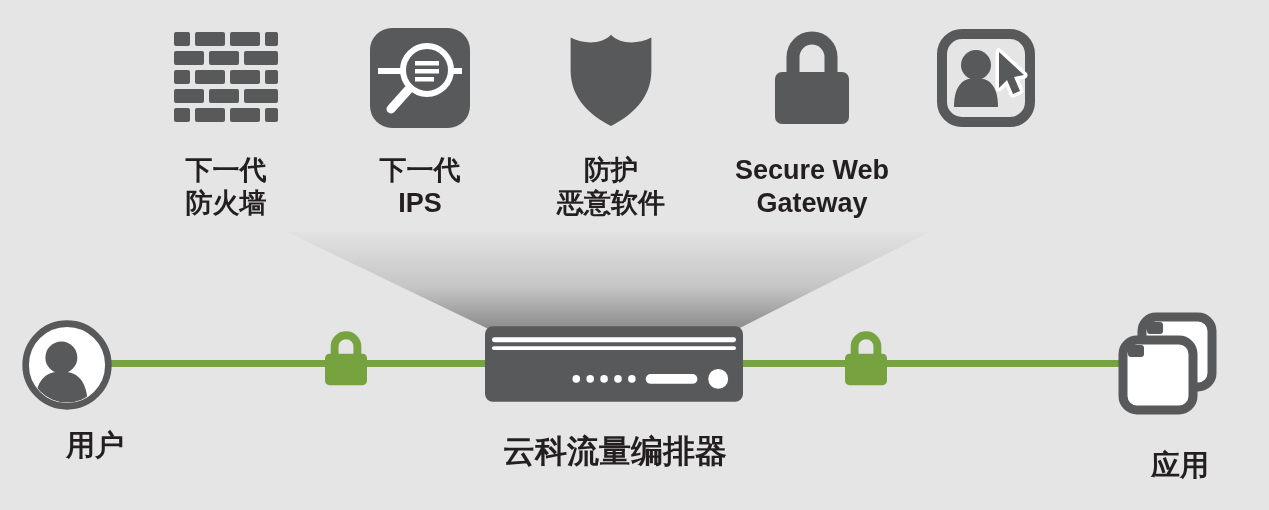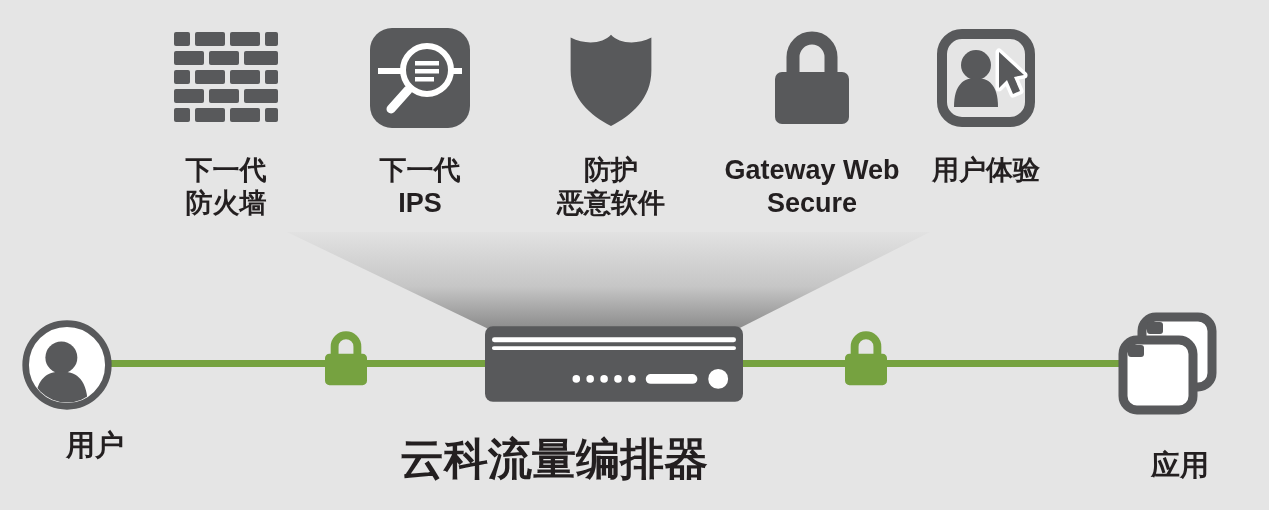--- a/index.html
+++ b/index.html
@@ -60,22 +60,22 @@
   .end-label{
     font-size:29px;
     font-weight:bold;
     color:var(--ink);
     text-align:center;
   }
   .user-label{left:10px; top:426px; width:114px;text-align:right;}
   .apps-label{left:1128px; top:446px; width:104px;}
   .device-label{
     left:400px; top:430px; width:430px;
-    font-size:44px; font-weight:bold;
-    color:var(--ink); text-align:left;
+    font-size:32px; font-weight:bold;
+    color:var(--ink); text-align:center;
   }
 </style>
 </head>
 <body>
 
 <div class="stage">
 
   <div class="abs funnel"></div>
 
   <div class="service s1">
@@ -138,37 +138,36 @@
   </div>
 
   <div class="service s4">
     <span class="icon">
       <svg width="100" height="100" viewBox="0 0 100 100">
         <path d="M31 46 V29 a19 19 0 0 1 38 0 V46" fill="none" stroke="var(--dark)" stroke-width="13"></path>
         <rect x="13" y="44" width="74" height="52" rx="7" fill="var(--dark)"></rect>
       </svg>
     </span>
     <div class="label">
-      <div>Gateway Web</div>
-      <div>Secure</div>
+      <div>Secure Web</div>
+      <div>Gateway</div>
     </div>
   </div>
 
   <div class="service s5">
     <span class="icon">
       <svg width="100" height="100" viewBox="0 0 100 100">
         <rect x="6" y="6" width="88" height="88" rx="20" fill="none" stroke="var(--dark)" stroke-width="10"></rect>
         <circle cx="40" cy="37" r="15" fill="var(--dark)"></circle>
         <path d="M18 79 C18 56 28 50 40 50 C52 50 62 56 62 79 Z" fill="var(--dark)"></path>
         <path d="M63 24 L63 60 L71 52 L77 66 L84 63 L78 49 L88 47 Z" fill="none" stroke="#fff" stroke-width="7" stroke-linejoin="round"></path>
         <path d="M63 24 L63 60 L71 52 L77 66 L84 63 L78 49 L88 47 Z" fill="var(--dark)"></path>
       </svg>
     </span>
     <div class="label">
-      <div>用户体验</div>
     </div>
   </div>
 
   <div class="abs flow-line"></div>
 
   <span class="abs user-icon">
     <svg width="94" height="94" viewBox="0 0 100 100">
       <circle cx="50" cy="50" r="44" fill="#fff" stroke="var(--dark)" stroke-width="7"></circle>
       <clipPath id="uc">
           <circle cx="50" cy="50" r="40"></circle>

